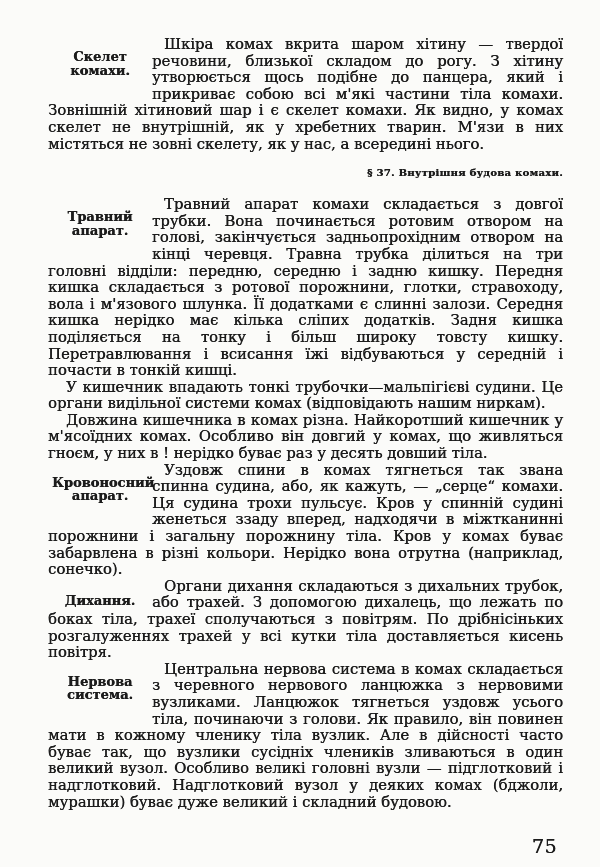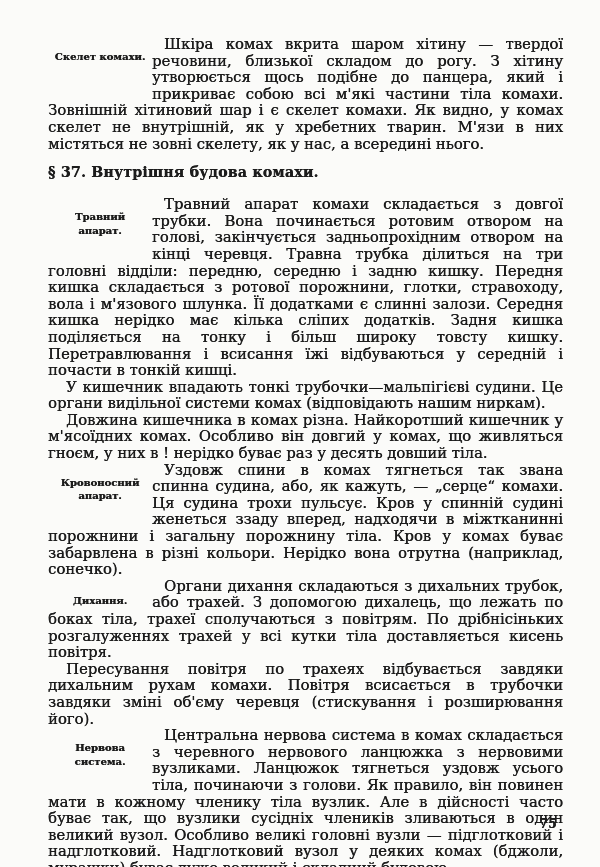--- a/index.html
+++ b/index.html
@@ -27,42 +27,42 @@
     text-indent: 18px;
   }
   .para.labeled { text-indent: 12px; }
   .float-label {
     float: left;
     width: 104px;
     box-sizing: border-box;
     text-align: center;
     text-indent: 0;
     font-weight: bold;
-    font-size: 10px;
+    font-size: 13px;
     line-height: 13.6px;
   }
   .float-label.fl3 { height: 50px; padding-top: 14px; }
   .float-label.fl2 { height: 33px; padding-top: 16px; }
   .label-inner { display: inline-block; max-width: 96px; }
   .heading {
     margin: 12px 0 15px 0;
-    font-size: 14px;
+    font-size: 10px;
     line-height: 17px;
     font-weight: bold;
-    text-align: left;
+    text-align: right;
     letter-spacing: 0.3px;
   }
   .it { }
   .run { }
   .page-number {
     position: absolute;
     right: 43px;
-    bottom: 36px;
-    font-size: 12px;
-    font-weight: bold;
+    bottom: 10px;
+    font-size: 19px;
+    font-weight: normal;
     letter-spacing: 0.5px;
   }
 </style>
 </head>
 <body>
 
 <div class="page">
 
   <p class="para labeled"><span class="float-label fl3"><span class="label-inner">Скелет комахи.</span></span><span class="run">Шкіра комах вкрита шаром </span><span class="run it">хітину</span><span class="run"> — твердої речовини, близької складом до рогу. З хітину утворюється щось подібне до панцера, який і прикриває собою всі м'які частини тіла комахи. Зовнішній хітиновий шар і є скелет комахи. Як видно, у комах скелет не внутрішній, як у хребетних тварин. М'язи в них містяться не зовні скелету, як у нас, а всередині нього.</span></p>
 
@@ -71,19 +71,18 @@
   <p class="para labeled"><span class="float-label fl3"><span class="label-inner">Травний апарат.</span></span><span class="run">Травний апарат комахи складається з довгої трубки. Вона починається ротовим отвором на голові, закінчується задньопрохідним отвором на кінці черевця. Травна трубка ділиться на три головні відділи: передню, середню і задню кишку. Передня кишка складається з ротової порожнини, глотки, стравоходу, вола і м'язового шлунка. Її додатками є слинні залози. Середня кишка нерідко має кілька сліпих додатків. Задня кишка поділяється на тонку і більш широку товсту кишку. Перетравлювання і всисання їжі відбуваються у середній і почасти в тонкій кишці.</span></p>
 
   <p class="para"><span class="run">У кишечник впадають тонкі трубочки—</span><span class="run it">мальпігієві судини</span><span class="run">. Це органи видільної системи комах (відповідають нашим ниркам).</span></p>
 
   <p class="para"><span class="run">Довжина кишечника в комах різна. Найкоротший кишечник у м'ясоїдних комах. Особливо він довгий у комах, що живляться гноєм, у них в ! нерідко буває раз у десять довший тіла.</span></p>
 
   <p class="para labeled"><span class="float-label fl3"><span class="label-inner">Кровоносний апарат.</span></span><span class="run">Уздовж спини в комах тягнеться так звана спинна судина, або, як кажуть, — „серце“ комахи. Ця судина трохи пульсує. Кров у спинній судині женеться ззаду вперед, надходячи в міжтканинні порожнини і загальну порожнину тіла. Кров у комах буває забарвлена в різні кольори. Нерідко вона отрутна (наприклад, сонечко).</span></p>
 
   <p class="para labeled"><span class="float-label fl2"><span class="label-inner">Дихання.</span></span><span class="run">Органи дихання складаються з дихальних трубок, або </span><span class="run it">трахей</span><span class="run">. З допомогою дихалець, що лежать по боках тіла, трахеї сполучаються з повітрям. По дрібнісіньких розгалуженнях трахей у всі кутки тіла доставляється кисень повітря.</span></p>
 
-  <p class="para"><span class="run">Пересування повітря по трахеях відбувається завдяки дихальним рухам комахи. Повітря всисається в трубочки завдяки зміні об'єму черевця (стискування і розширювання його).</span></p>
 
   <p class="para labeled"><span class="float-label fl3"><span class="label-inner">Нервова система.</span></span><span class="run">Центральна нервова система в комах складається з черевного нервового ланцюжка з нервовими вузликами. Ланцюжок тягнеться уздовж усього тіла, починаючи з голови. Як правило, він повинен мати в кожному членику тіла вузлик. Але в дійсності часто буває так, що вузлики сусідніх члеників зливаються в один великий вузол. Особливо великі головні вузли — підглотковий і надглотковий. Надглотковий вузол у деяких комах (бджоли, мурашки) буває дуже великий і складний будовою.</span></p>
 
   <div class="page-number">75</div>
 
 </div>
 
 </body></html>

